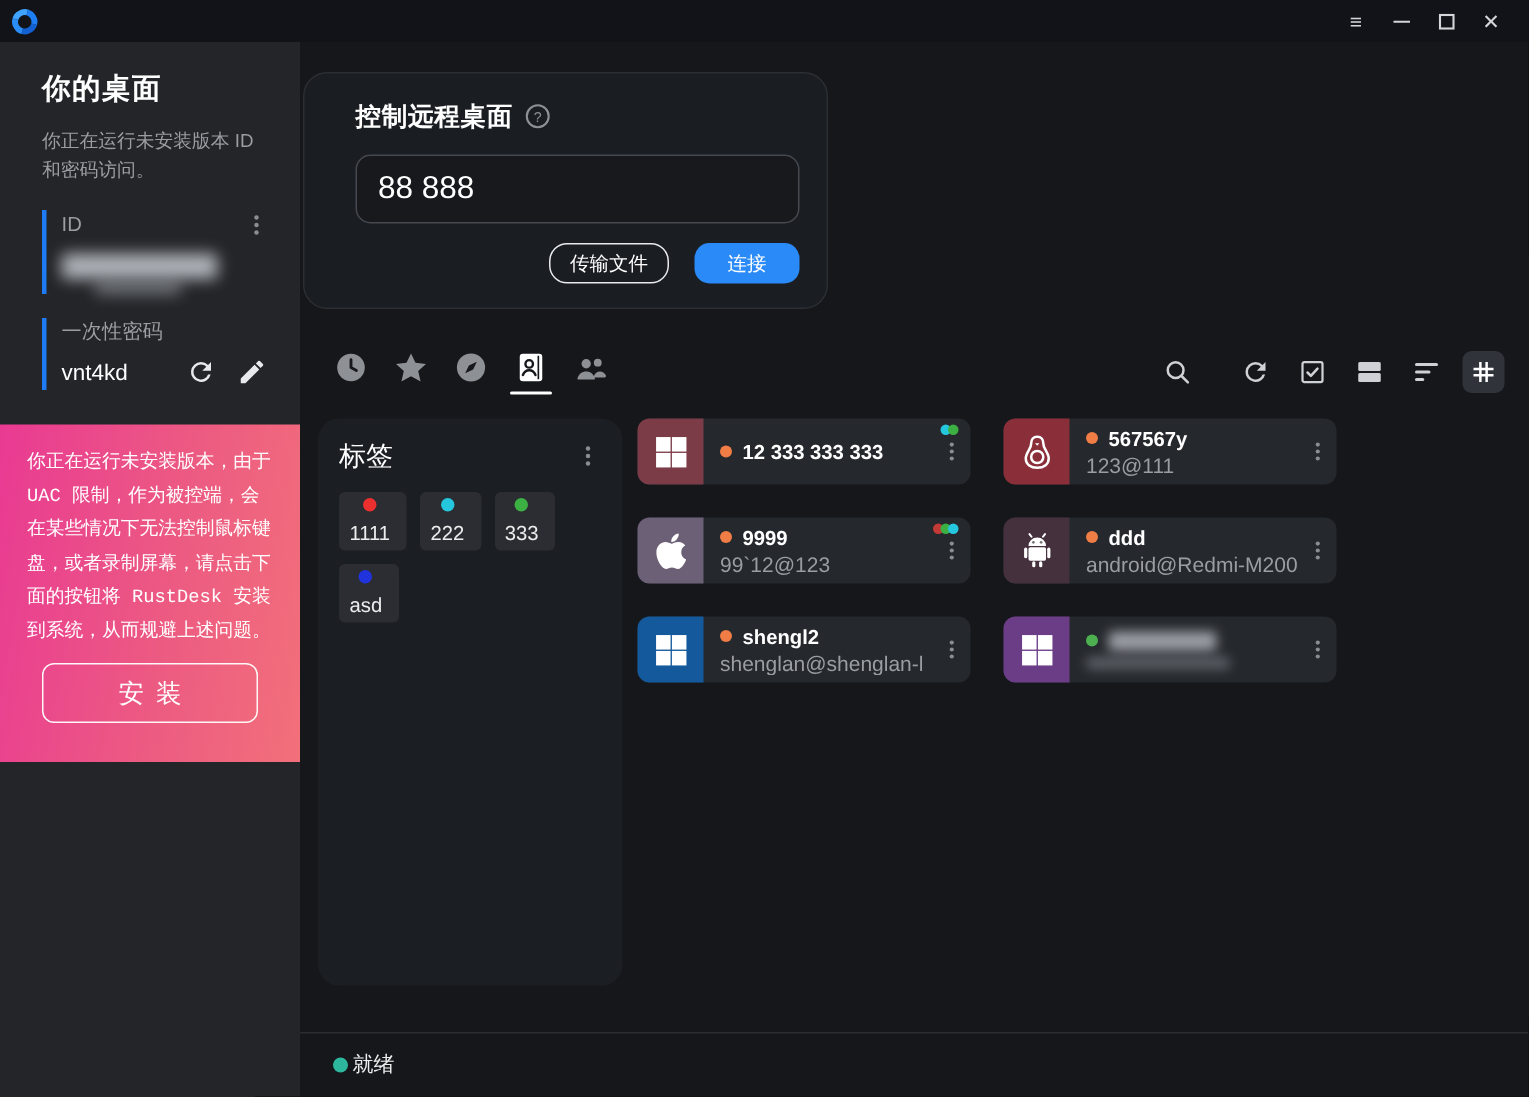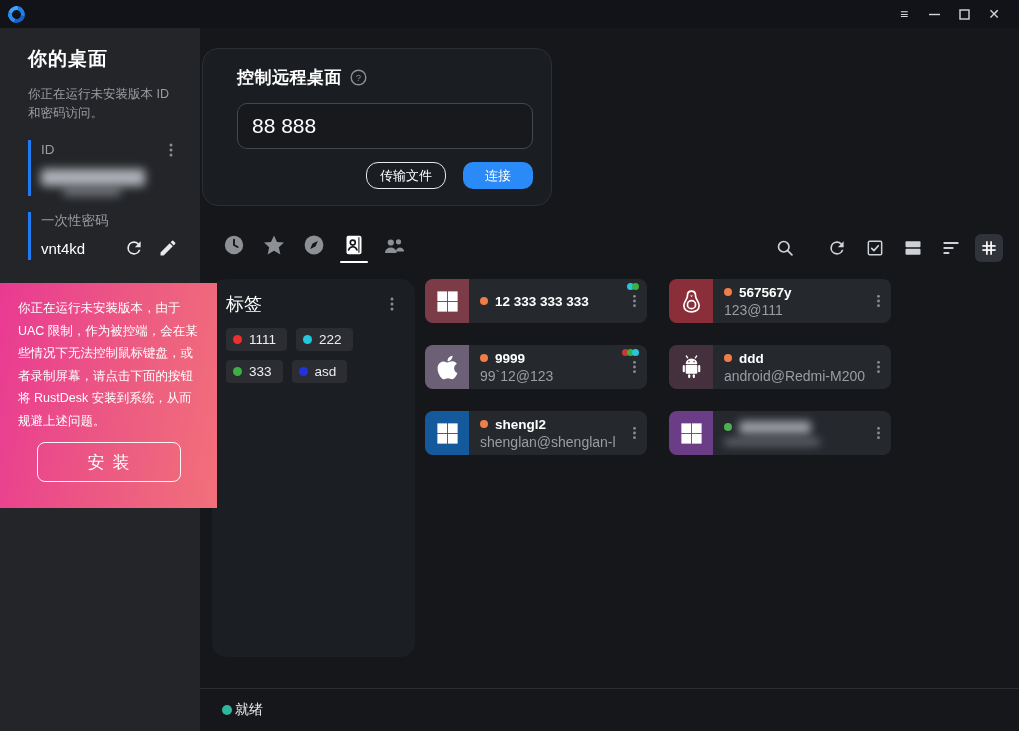--- a/index.html
+++ b/index.html
@@ -26,21 +26,21 @@
   .field-head .grow { flex:1; }
   .vdots { width:18px; height:20px; display:flex; align-items:center; justify-content:center; color:#8a8d92; cursor:pointer; }
   .vdots svg { width:14px; height:16px; }
   .blur-blob { height:17px; width:104px; margin-top:9px; background:#c7cbd1; border-radius:3px; filter:blur(5px); opacity:.85; }
   .blur-blob.tail { width:58px; height:8px; margin-top:2px; margin-left:22px; opacity:.5; }
   .pw-row { display:flex; align-items:center; margin-top:8px; }
   .pw-value { font-size:15px; color:#fff; flex:1; }
   .pw-icon { width:22px; height:22px; color:#e8e9ec; margin-left:12px; cursor:pointer; }
   .pw-icon svg { width:20px; height:20px; }
 
-  .warning { position:absolute; left:0; top:255px; width:217px; height:225px; background:linear-gradient(100deg,#e93a93 0%,#ec5a82 55%,#f2707a 100%); padding:14px 18px 0 18px; }
+  .warning { position:absolute; left:0; top:255px; width:200px; height:225px; background:linear-gradient(100deg,#e93a93 0%,#ec5a82 55%,#f2707a 100%); padding:14px 18px 0 18px;font-family:Liberation Mono, monospace; }
   .warning p { font-size:12.5px; line-height:1.8; color:#fff; }
   .install-btn { display:block; margin:10px auto 0 auto; width:144px; height:40px; background:transparent; border:1px solid rgba(255,255,255,.95); border-radius:8px; color:#fff; font-size:17px; letter-spacing:8px; text-indent:8px; cursor:pointer; font-family:inherit; }
 
   
   .main { flex:1; background:#15171b; display:flex; flex-direction:column; min-width:0; }
 
   .connect-card { margin:20px 0 0 2px; width:350px; background:#1a1d22; border:1px solid #2b2e33; border-radius:16px; padding:17px 18px 16px 34px; }
   .cc-title-row { display:flex; align-items:center; gap:8px; }
   .cc-title { font-size:17px; font-weight:bold; letter-spacing:.5px; }
   .help-icon { width:17px; height:17px; color:#8d9095; cursor:pointer; }
@@ -58,21 +58,21 @@
   .tool { width:28px; height:28px; display:flex; align-items:center; justify-content:center; color:#ced1d5; margin-left:10px; cursor:pointer; border-radius:6px; }
   .tool svg { width:20px; height:20px; }
   .tool.search { margin-right:14px; }
   .tool.active { background:#30333a; color:#fff; }
 
   .content { flex:1; display:flex; padding:12px 12px 0 12px; gap:10px; min-height:0; }
   .tags-panel { width:203px; height:378px; background:#1b1e23; border-radius:14px; padding:13px 14px; flex:none; }
   .tp-head { display:flex; align-items:center; }
   .tp-title { font-size:18px; color:#fff; flex:1; }
   .tag-wrap { margin-top:12px; display:flex; flex-wrap:wrap; gap:9px; }
-  .tag-pill { display:flex; align-items:center; gap:7px; background:#2b2d32; border-radius:4px; padding:4px 11px 4px 7px; font-size:13.5px; color:#eceded; cursor:pointer; }
+  .tag-pill { display:flex; align-items:center; gap:7px; background:#2b2d32; border-radius:4px; padding:4px 11px 4px 7px; font-size:13.5px; color:#eceded; cursor:pointer;flex-direction:column; }
   .tag-dot { width:9px; height:9px; border-radius:50%; flex:none; }
 
   .peers { flex:1; display:grid; grid-template-columns:222px 222px; grid-auto-rows:44px; gap:22px; align-content:start; }
   .peer { background:#25282d; border-radius:8px; display:flex; align-items:stretch; position:relative; cursor:pointer; }
   .tile { width:44px; height:44px; border-radius:8px 0 0 8px; display:flex; align-items:center; justify-content:center; flex:none; }
   .tile svg { width:27px; height:27px; }
   .pinfo { flex:1; display:flex; flex-direction:column; justify-content:center; padding-left:11px; min-width:0; }
   .prow { display:flex; align-items:center; gap:7px; }
   .pdot { width:8px; height:8px; border-radius:50%; flex:none; }
   .pname { font-size:13.5px; font-weight:bold; color:#fff; white-space:nowrap; }

